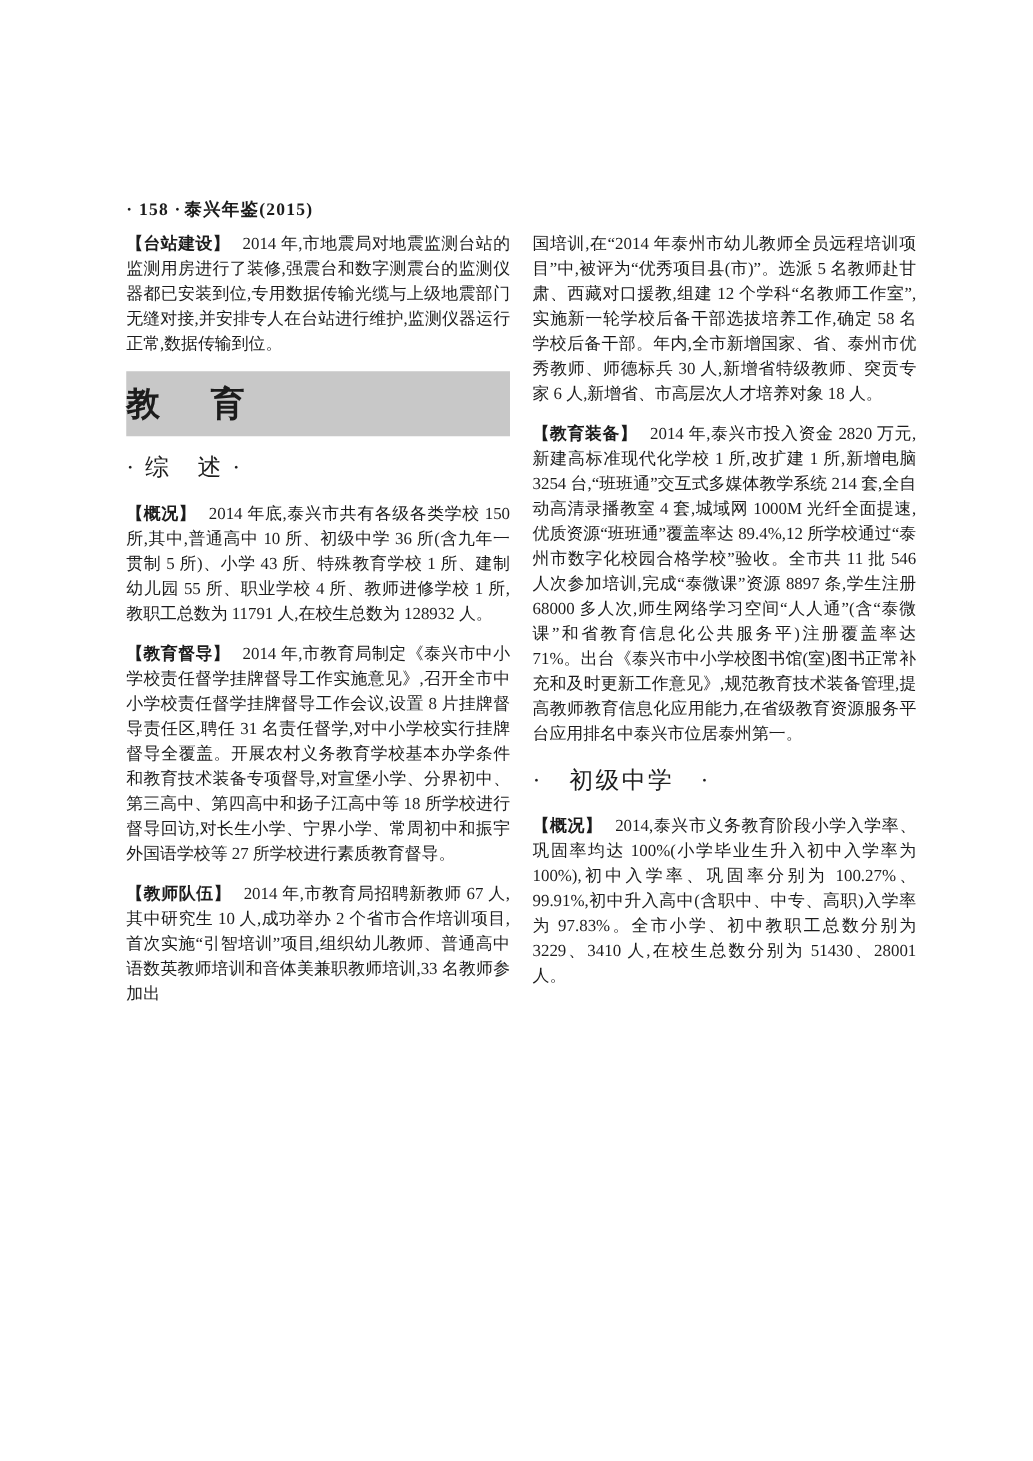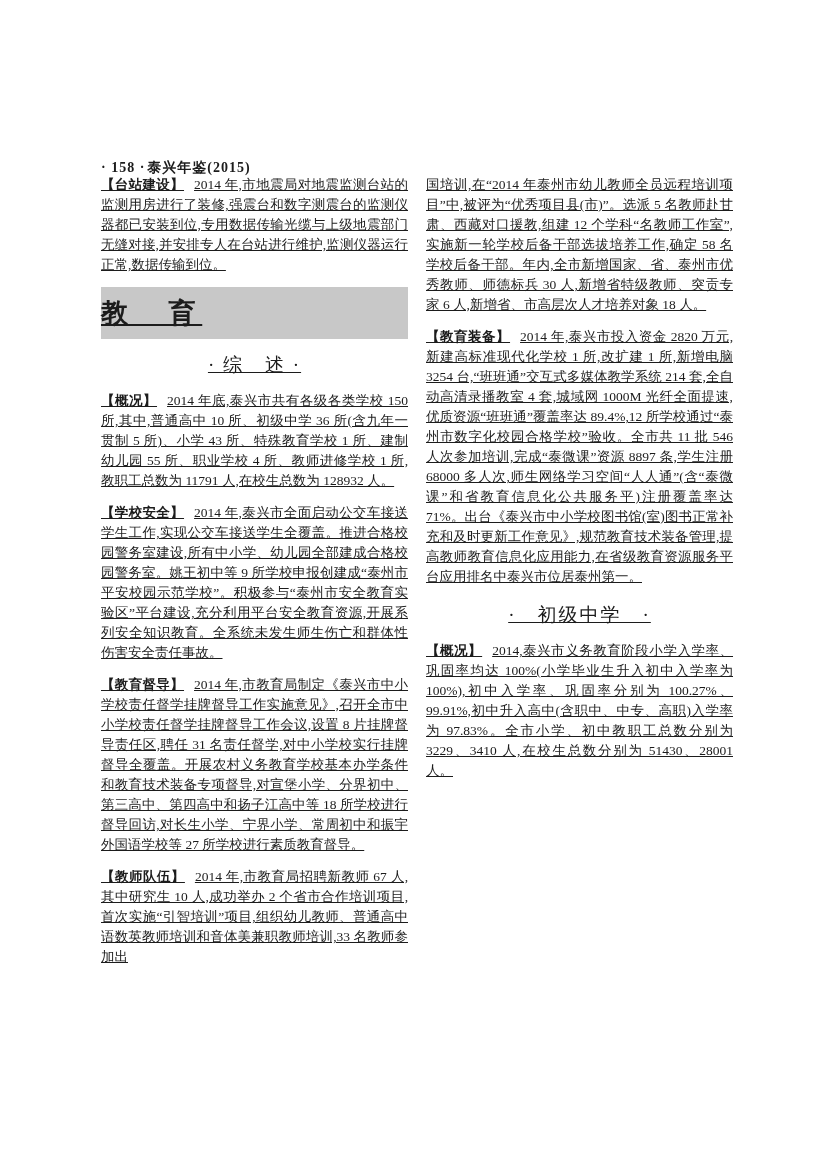--- a/index.html
+++ b/index.html
@@ -22,26 +22,25 @@
     top: 114px;
     left: 101px;
     font-size: 14px;
     font-weight: 700;
     letter-spacing: 1px;
     white-space: nowrap;
   }
   .running-header .marker { margin-right: 2px; }
   .columns {
     position: absolute;
-    top: 130px;
+    top: 140px;
     left: 101px;
     width: 632px;
     display: flex;
     gap: 18px;
-    text-decoration: underline;
   }
   .col {
     width: 307px;
     font-size: 13.5px;
     line-height: 20px;
     text-align: justify;
     text-justify: inter-ideograph;
   }
   .entry { margin: 0 0 12px 0; }
   .entry:last-child { margin-bottom: 0; }
@@ -59,21 +58,21 @@
     height: 52px;
     line-height: 52px;
     text-align: left;
     font-family: "Liberation Sans", "DejaVu Sans", sans-serif;
     font-size: 27px;
     font-weight: 700;
     letter-spacing: 0.25em;
     margin: 10px 0 16px 0;
   }
   .section-heading {
-    text-align: center;
+    text-align: left;
     font-size: 19px;
     letter-spacing: 2px;
     margin: 6px 0 16px 0;
     font-family: "Liberation Serif", "DejaVu Serif", serif;
   }
   .section-heading.second { margin-top: 18px; }
 </style>
 </head>
 <body>
 
@@ -89,21 +88,20 @@
 
       <p class="entry"><span class="label">【台站建设】</span><span>2014 年,市地震局对地震监测台站的监测用房进行了装修,强震台和数字测震台的监测仪器都已安装到位,专用数据传输光缆与上级地震部门无缝对接,并安排专人在台站进行维护,监测仪器运行正常,数据传输到位。</span></p>
 
 
       <div class="chapter-bar"><span>教　育</span></div>
 
       <div class="section-heading">· 综　述 ·</div>
 
       <p class="entry"><span class="label">【概况】</span><span>2014 年底,泰兴市共有各级各类学校 150 所,其中,普通高中 10 所、初级中学 36 所(含九年一贯制 5 所)、小学 43 所、特殊教育学校 1 所、建制幼儿园 55 所、职业学校 4 所、教师进修学校 1 所,教职工总数为 11791 人,在校生总数为 128932 人。</span></p>
 
-      <p class="entry"><span class="label">【学校安全】</span><span>2014 年,泰兴市全面启动公交车接送学生工作,实现公交车接送学生全覆盖。推进合格校园警务室建设,所有中小学、幼儿园全部建成合格校园警务室。姚王初中等 9 所学校申报创建成“泰州市平安校园示范学校”。积极参与“泰州市安全教育实验区”平台建设,充分利用平台安全教育资源,开展系列安全知识教育。全系统未发生师生伤亡和群体性伤害安全责任事故。</span></p>
 
       <p class="entry"><span class="label">【教育督导】</span><span>2014 年,市教育局制定《泰兴市中小学校责任督学挂牌督导工作实施意见》,召开全市中小学校责任督学挂牌督导工作会议,设置 8 片挂牌督导责任区,聘任 31 名责任督学,对中小学校实行挂牌督导全覆盖。开展农村义务教育学校基本办学条件和教育技术装备专项督导,对宣堡小学、分界初中、第三高中、第四高中和扬子江高中等 18 所学校进行督导回访,对长生小学、宁界小学、常周初中和振宇外国语学校等 27 所学校进行素质教育督导。</span></p>
 
       <p class="entry"><span class="label">【教师队伍】</span><span>2014 年,市教育局招聘新教师 67 人,其中研究生 10 人,成功举办 2 个省市合作培训项目,首次实施“引智培训”项目,组织幼儿教师、普通高中语数英教师培训和音体美兼职教师培训,33 名教师参加出</span></p>
 
     </div>
 
     <div class="col">
 
       <p class="entry"><span>国培训,在“2014 年泰州市幼儿教师全员远程培训项目”中,被评为“优秀项目县(市)”。选派 5 名教师赴甘肃、西藏对口援教,组建 12 个学科“名教师工作室”,实施新一轮学校后备干部选拔培养工作,确定 58 名学校后备干部。年内,全市新增国家、省、泰州市优秀教师、师德标兵 30 人,新增省特级教师、突贡专家 6 人,新增省、市高层次人才培养对象 18 人。</span></p>

